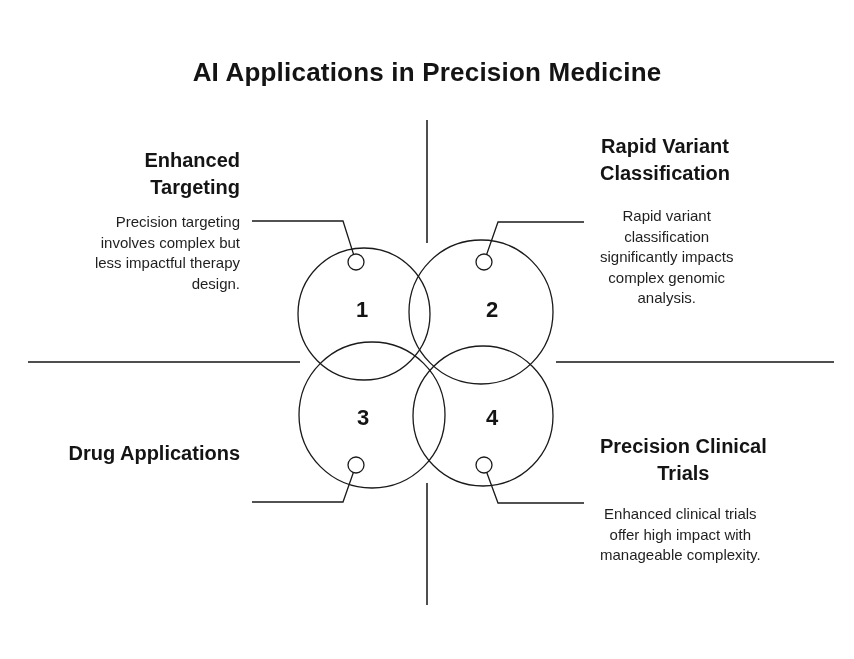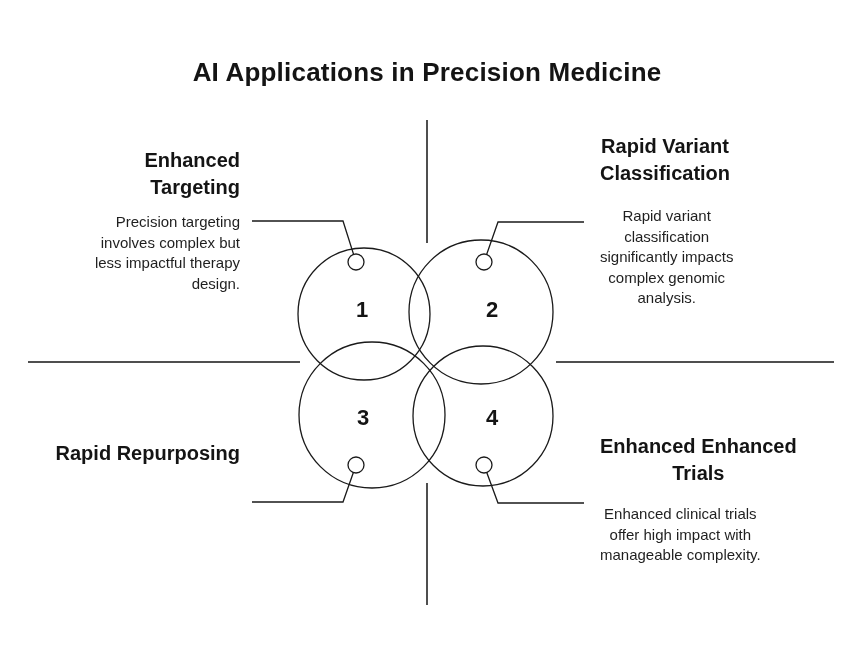--- a/index.html
+++ b/index.html
@@ -82,21 +82,21 @@
 design.</div>
 
   <div class="q-heading align-left tr-heading">Rapid Variant
 Classification</div>
   <div class="q-body align-left tr-body">Rapid variant
 classification
 significantly impacts
 complex genomic
 analysis.</div>
 
-  <div class="q-heading align-right bl-heading">Rapid Repurposing</div>
+  <div class="q-heading align-right bl-heading">Drug Applications</div>
 
-  <div class="q-heading align-left br-heading">Enhanced Enhanced
+  <div class="q-heading align-left br-heading">Precision Clinical
 Trials</div>
   <div class="q-body align-left br-body">Enhanced clinical trials
 offer high impact with
 manageable complexity.</div>
 
 </div>
 
 </body></html>

